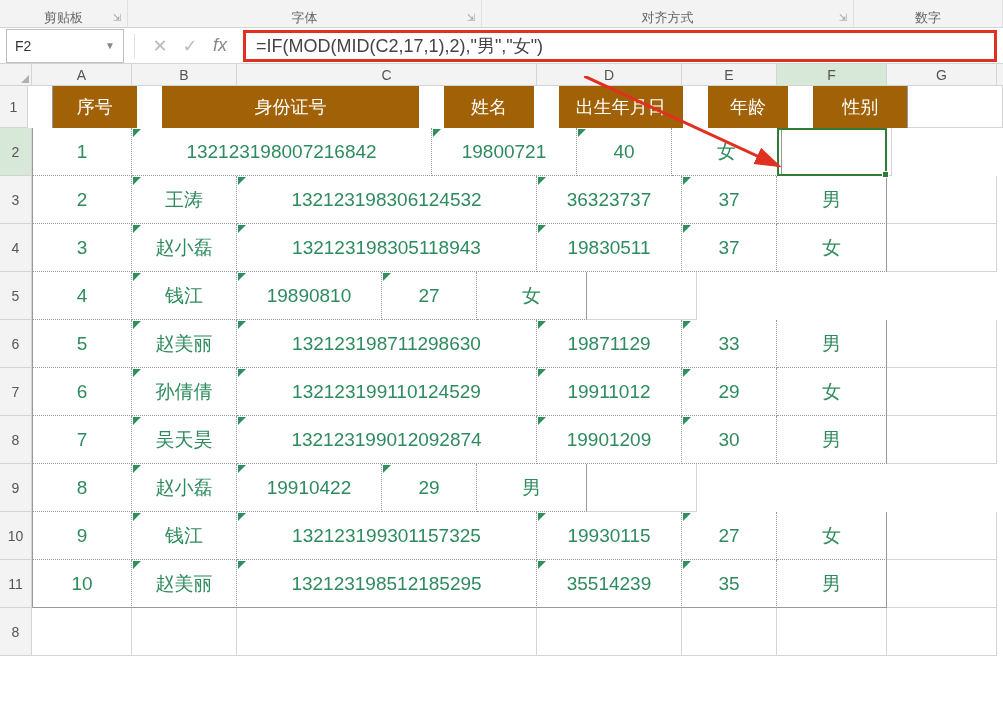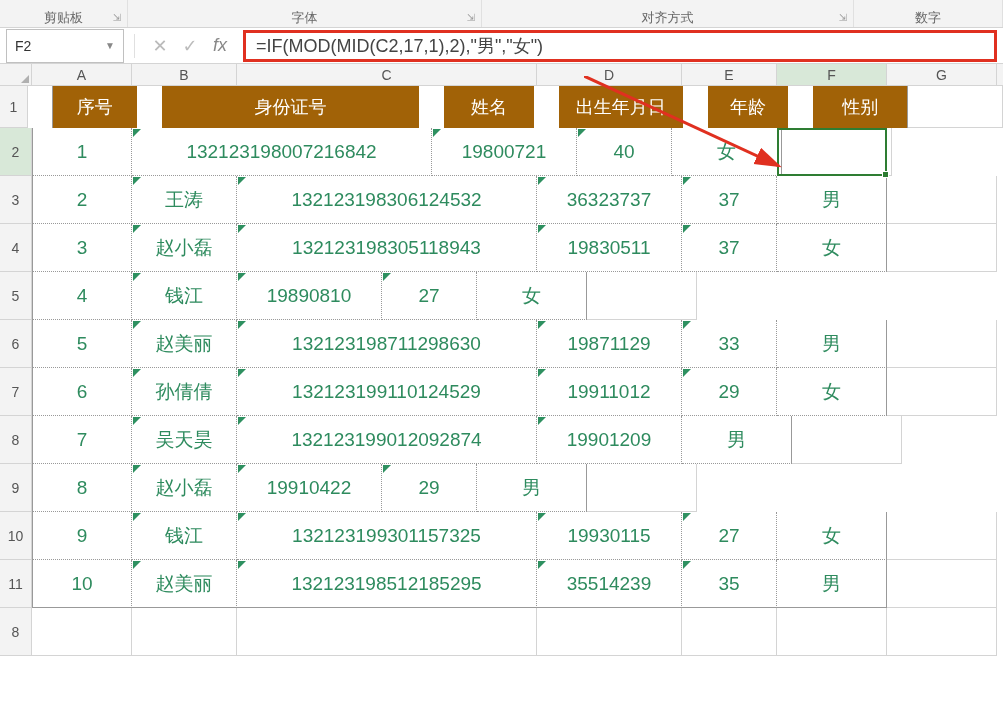--- a/index.html
+++ b/index.html
@@ -366,20 +366,21 @@
         <div class="cell tbl-cell cE green-tri">29</div>
         <div class="cell tbl-cell cF tbl-rightedge">女</div>
         <div class="cell cG"></div>
       </div>
       <div class="row">
         <div class="row-h">8</div>
         <div class="cell tbl-cell cA tbl-left">7</div>
         <div class="cell tbl-cell cB green-tri">吴天昊</div>
         <div class="cell tbl-cell cC green-tri">132123199012092874</div>
         <div class="cell tbl-cell cD green-tri">19901209</div>
+        <div class="cell tbl-cell cE green-tri">30</div>
         <div class="cell tbl-cell cF tbl-rightedge">男</div>
         <div class="cell cG"></div>
       </div>
       <div class="row">
         <div class="row-h">9</div>
         <div class="cell tbl-cell cA tbl-left">8</div>
         <div class="cell tbl-cell cB green-tri">赵小磊</div>
         <div class="cell tbl-cell cD green-tri">19910422</div>
         <div class="cell tbl-cell cE green-tri">29</div>
         <div class="cell tbl-cell cF tbl-rightedge">男</div>

